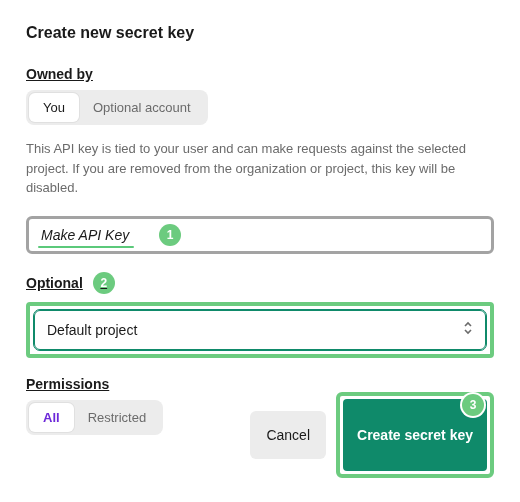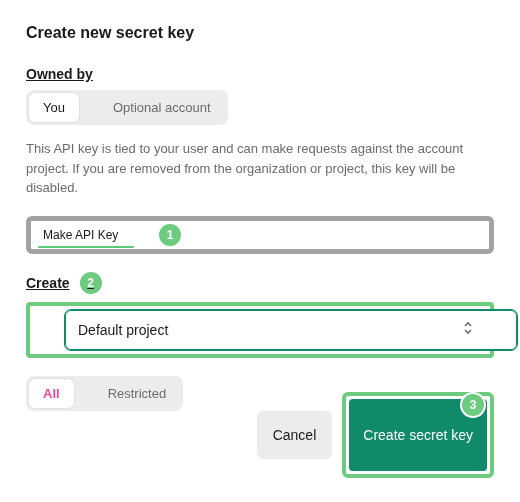--- a/index.html
+++ b/index.html
@@ -29,60 +29,60 @@
   .label-optional {
     color: #8e8e8e;
     font-weight: 400;
   }
   .seg-group {
     display: inline-flex;
     background: #ececec;
     border-radius: 8px;
     padding: 3px;
     margin-bottom: 14px;
-    gap: 20px;
   }
   .seg-btn {
     border: none;
     background: transparent;
     padding: 7px 14px;
     font-size: 13px;
     border-radius: 6px;
     cursor: pointer;
     color: #6b6b6b;
     font-family: inherit;
   }
   .seg-btn.active-you {
     background: #fff;
     color: #1a1a1a;
     font-weight: 500;
     box-shadow: 0 0 0 1px rgba(0,0,0,0.05);
   }
   .seg-btn.active-all {
     background: #fff;
-    color: #ec4899;
+    color: #6d28d9;
     font-weight: 600;
     box-shadow: 0 0 0 1px rgba(0,0,0,0.05);
   }
   .helper {
     font-size: 13px;
     color: #6b6b6b;
     line-height: 1.5;
     margin-bottom: 18px;
   }
   .field-block { margin-bottom: 18px; position: relative; }
   .text-input {
     width: 100%;
     height: 38px;
-    border: 5px solid #a3a3a3;
+    border: 3px solid #a3a3a3;
     border-radius: 6px;
     padding: 0 12px;
-    font-size: 12px;
-    font-family: inherit;
-    color: #1a1a1a;
+    font-size: 14px;
+    font-family: inherit;
+    color: #1a1a1a;
+    font-style: italic;
   }
   .text-input-wrap { position: relative; }
   .underline-green {
     position: absolute;
     left: 12px;
     bottom: 6px;
     height: 2px;
     width: 96px;
     background: #5BC97A;
     border-radius: 1px;
@@ -139,21 +139,21 @@
     color: #1a1a1a;
   }
   .btn-primary-wrap {
     border: 4px solid #6CCB7F;
     border-radius: 6px;
     padding: 3px;
   }
   .btn-primary {
     background: #0f8a6a;
     color: #fff;
-    font-weight: 400;
+    font-weight: 700;
     padding: 28px 14px;
     border-radius: 4px;
   }
   .badge {
     position: absolute;
     width: 22px;
     height: 22px;
     border-radius: 50%;
     background: #6CCB7F;
     color: #fff;
@@ -170,52 +170,53 @@
 <body>
 
 <h1 class="title">Create new secret key</h1>
 
 <div class="field-block">
   <div class="label">Owned by</div>
   <div class="seg-group">
     <button class="seg-btn active-you">You</button>
     <button class="seg-btn">Optional account</button>
   </div>
-  <p class="helper">This API key is tied to your user and can make requests against the account project. If you are removed from the organization or project, this key will be disabled.</p>
+  <p class="helper">This API key is tied to your user and can make requests against the selected project. If you are removed from the organization or project, this key will be disabled.</p>
 </div>
 
 <div class="field-block">
   <div class="text-input-wrap">
     <input class="text-input" type="text" value="Make API Key" style="">
     <div class="underline-green"></div>
     <div class="badge" style="left:133px; top:8px;">1</div>
   </div>
 </div>
 
 <div class="field-block">
   <div class="label" style="position:relative;">
-    <span>Create</span>
+    <span>Optional</span>
     <div class="badge" style="position:static; margin-left:4px;">2</div>
   </div>
   <div class="project-box">
     <div class="select-wrap">
-      <div class="select-input" style="display:flex;align-items:center;margin-left:31px;">
+      <div class="select-input" style="display:flex;align-items:center;">
         <span>Default project</span>
       </div>
       <span class="select-caret">
         <svg width="12" height="16" viewBox="0 0 12 16" fill="none" stroke="currentColor" stroke-width="1.6">
           <polyline points="3,6 6,3 9,6"></polyline>
           <polyline points="3,10 6,13 9,10"></polyline>
         </svg>
       </span>
     </div>
   </div>
 </div>
 
 <div class="field-block" style="margin-bottom:8px;">
+  <div class="label">Permissions</div>
   <div class="seg-group">
     <button class="seg-btn active-all">All</button>
     <button class="seg-btn">Restricted</button>
   </div>
 </div>
 
 <div class="badge" style="right:36px; bottom:86px;">3</div>
 
 <div class="footer">
   <button class="btn btn-cancel">Cancel</button>

